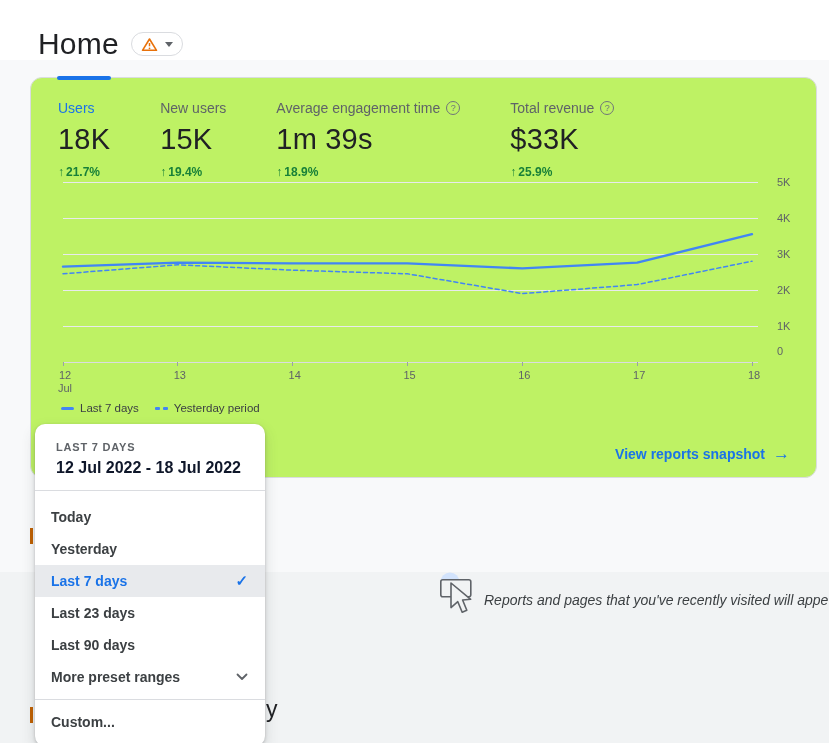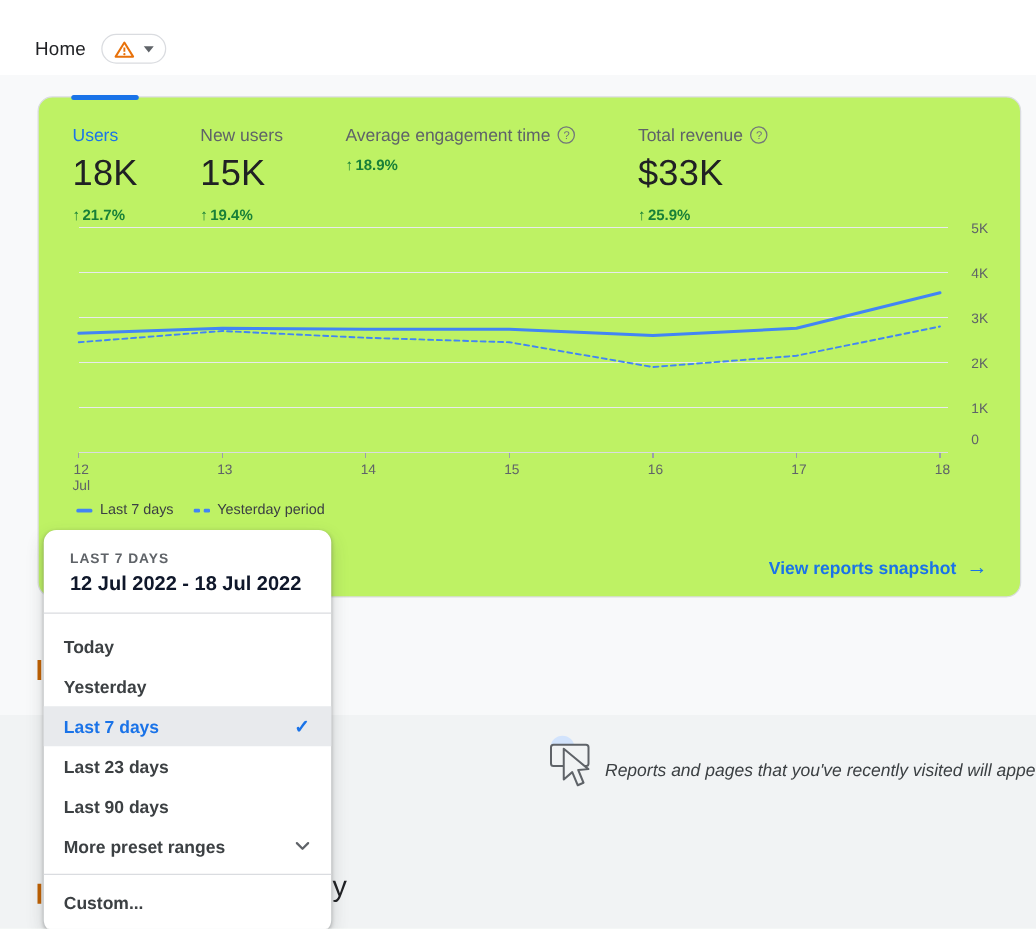--- a/index.html
+++ b/index.html
@@ -7,21 +7,21 @@
     font-family:"Liberation Sans", sans-serif; }
   #app { position:relative; width:829px; height:743px; }
 
   .content-bg { position:absolute; left:0; top:60px; width:829px; height:683px;
     background:#f8f9fa; z-index:0; }
   .section-band { position:absolute; left:0; top:572px; width:829px; height:171px;
     background:#f1f3f4; z-index:1; }
 
   
   .page-header { position:absolute; left:28px; top:27px; z-index:2; display:flex; align-items:center; }
-  .page-title { font-size:15px; color:#202124; letter-spacing:.2px; }
+  .page-title { font-size:30px; color:#202124; letter-spacing:.2px;margin-left:10px; }
   .warn-pill { margin-left:12px; height:24px; padding:0 9px; border:1px solid #dadce0;
     border-radius:13px; background:#fff; display:flex; align-items:center; gap:7px; cursor:pointer; }
   .caret-down { width:0; height:0; border-left:4px solid transparent;
     border-right:4px solid transparent; border-top:5px solid #5f6368; }
 
   
   .card { position:absolute; left:30px; top:77px; width:787px; height:401px;
     background:#bef264; border:1px solid #dadce0; border-radius:12px; z-index:2; }
   .tab-indicator { position:absolute; left:26px; top:-2px; width:54px; height:4px;
     background:#1a73e8; border-radius:3px; }
@@ -61,21 +61,21 @@
   .dd-item .check { margin-left:auto; color:#1a73e8; font-size:15px; }
   .dd-item .chev { margin-left:auto; display:flex; }
   .dd-divider { height:1px; background:#dadce0; margin:6px 0; }
 
   
   .frag-y { position:absolute; left:266px; top:696px; font-size:23px; color:#202124; z-index:2; }
   .sliver { position:absolute; left:30px; width:3px; height:16px; background:#c06000; z-index:2; }
   .sliver.s1 { top:528px; } .sliver.s2 { top:707px; }
 
   
-  .empty-state { position:absolute; left:437px; top:587px; z-index:2; display:flex; align-items:flex-start;font-style:italic; }
+  .empty-state { position:absolute; left:437px; top:571px; z-index:2; display:flex; align-items:flex-start;font-style:italic; }
   .empty-text { position:absolute; left:47px; top:21px; font-size:14px; color:#3c4043;
     white-space:nowrap; }
 </style>
 </head>
 <body>
 
 <div id="app">
   <div class="content-bg"></div>
   <div class="section-band"></div>
 
@@ -107,20 +107,21 @@
             <span>New users</span>
           </div>
         <div class="metric-value">15K</div>
         <div class="metric-change"><span class="arr">↑</span><span>19.4%</span></div>
       </div>
       <div class="metric">
         <div class="metric-label">
             <span>Average engagement time</span>
             <span class="help-icon">?</span>
           </div>
+        <div class="metric-value">1m 39s</div>
         <div class="metric-change"><span class="arr">↑</span><span>18.9%</span></div>
       </div>
       <div class="metric">
         <div class="metric-label">
             <span>Total revenue</span>
             <span class="help-icon">?</span>
           </div>
         <div class="metric-value">$33K</div>
         <div class="metric-change"><span class="arr">↑</span><span>25.9%</span></div>
       </div>

